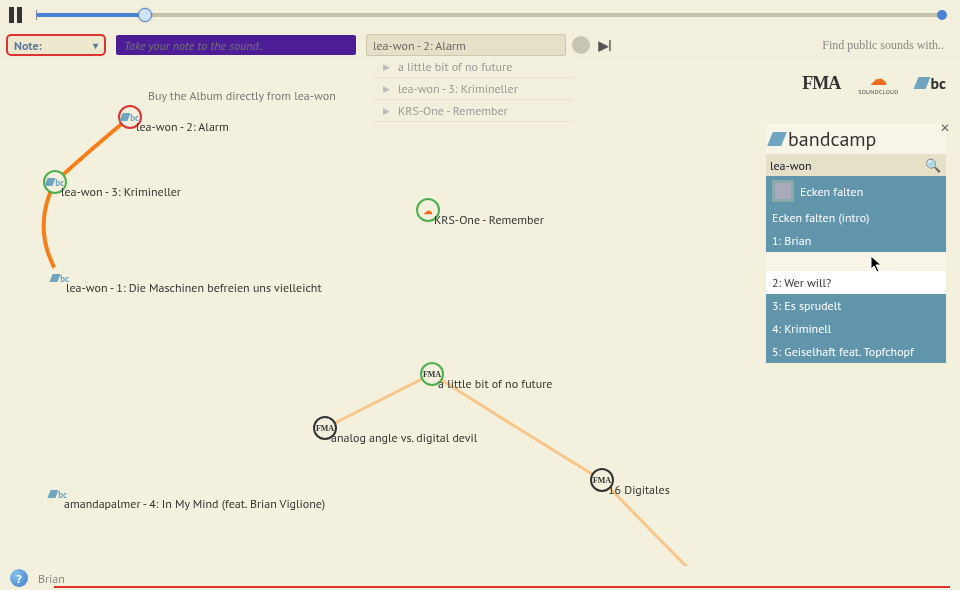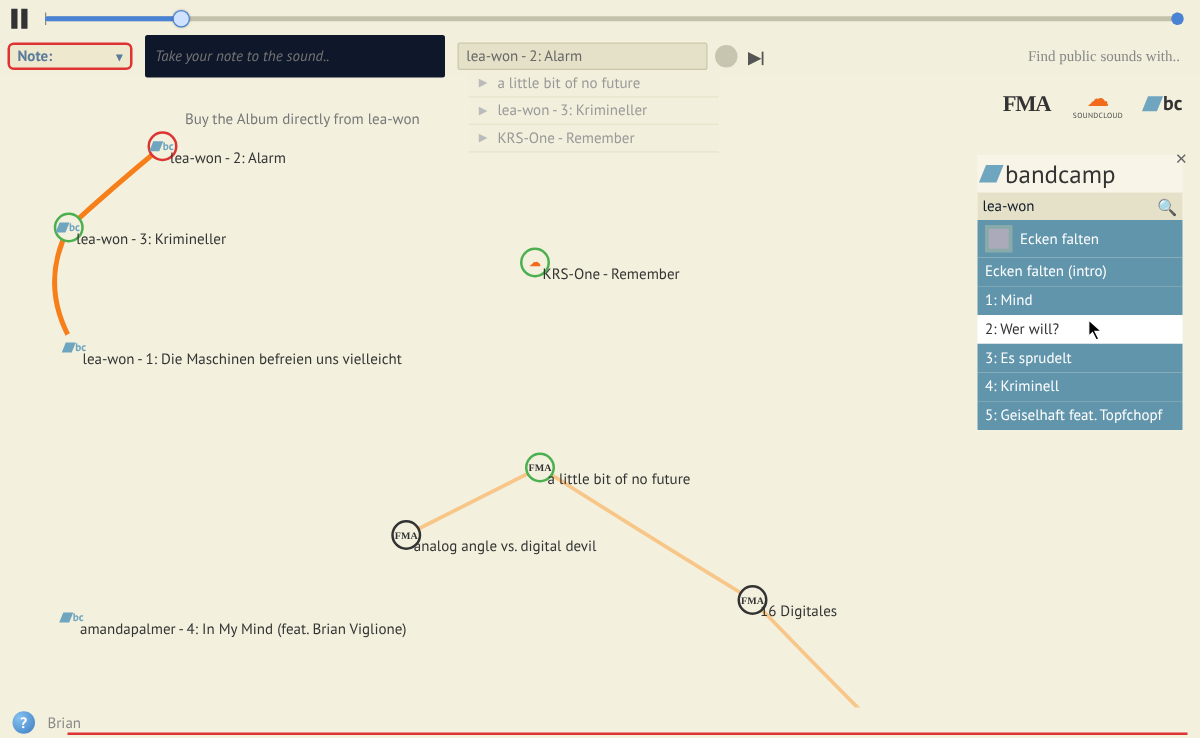--- a/index.html
+++ b/index.html
@@ -65,22 +65,22 @@
     width:100px; height:22px;
     border:2px solid #d33;
     border-radius:5px;
     background:#eee8cf;
     display:flex; align-items:center; justify-content:space-between;
     padding:0 6px; cursor:pointer;
     color:#5a7a9a; font-weight:bold;
   }
   .note-dd .chev { color:#5a7a9a; font-size:10px; }
   .note-input {
-    width:240px; height:34px; border:none;
-    background:#0f172a; padding:0 8px;
+    width:240px; height:20px; border:none;
+    background:#4c1d95; padding:0 8px;
     font-style:italic; color:#8a8878; font-family:inherit; font-size:12px;
     border-radius:2px;
   }
   .search-wrap { display:flex; align-items:center; gap:6px; }
   .search-input {
     width:200px; height:22px;
     background:#e5e1c8; border:1px solid #ccc7aa;
     padding:0 6px; color:#666; font-family:inherit; font-size:12px;
     border-radius:2px;
   }
@@ -118,21 +118,21 @@
   .fma-logo { font-weight:bold; font-family:Georgia,serif; font-size:18px; color:#333; letter-spacing:-1px; }
   .sc-logo { display:flex; flex-direction:column; align-items:center; color:#f16b1a; }
   .sc-cloud { font-size:18px; line-height:1; }
   .sc-text { font-size:6px; letter-spacing:.3px; color:#444; }
   .bc-logo { display:flex; align-items:center; gap:2px; }
   .bc-para { width:12px; height:12px; background:#6fa5bf; transform:skewX(-22deg); }
   .bc-text { font-size:16px; font-weight:bold; color:#333; }
 
   
   .bc-panel {
-    position:absolute; top:124px; right:14px; width:164px;
+    position:absolute; top:124px; right:14px; width:180px;
     background:#f8f5e8;
   }
   .bc-header {
     display:flex; align-items:center; gap:4px; padding:2px 4px;
     font-size:20px; color:#333; position:relative;
   }
   .bc-header .para {
      width:14px; height:14px; background:#6fa5bf; transform:skewX(-22deg);
   }
   .bc-close {
@@ -152,21 +152,21 @@
     background:#6195ac; color:#fff; padding:4px 6px;
   }
   .bc-cover {
     width:22px; height:22px; background:#8aa; position:relative; flex-shrink:0;
   }
   .bc-cover::after { content:""; position:absolute; inset:3px; background:#aab; }
   .bc-track {
     background:#6195ac; color:#fff; padding:4px 6px; cursor:pointer;
     display:flex; align-items:center;
   }
-  .bc-track.selected { background:#fff; color:#333; }
+  .bc-track.selected { background:#fff; color:#333;margin-top:19px; }
 
   
   .cursor {
     position:absolute; width:16px; height:20px; pointer-events:none;
   }
 
   
   .graph {
     position:absolute; top:60px; left:0; right:0; bottom:24px;padding-left:37px;
   }
@@ -288,21 +288,21 @@
   <div class="bc-search-row">
     <input value="lea-won" style="">
     <span class="bc-search-ic">🔍</span>
   </div>
   <div class="bc-album-row">
     <div class="bc-cover"></div>
     <span>Ecken falten</span>
   </div>
   <div id="bc-tracks">
       <div class="bc-track">Ecken falten (intro)</div>
-      <div class="bc-track">1: Mind</div>
+      <div class="bc-track">1: Brian</div>
       <div class="bc-track selected">2: Wer will?</div>
       <div class="bc-track">3: Es sprudelt</div>
       <div class="bc-track">4: Kriminell</div>
       <div class="bc-track">5: Geiselhaft feat. Topfchopf</div>
     </div>
 </div>
 
 <div class="graph">
   <svg class="edge-svg">
     <path d="M130 57 Q90 90 55 122" stroke="#f77f1a" stroke-width="4" fill="none"></path>

